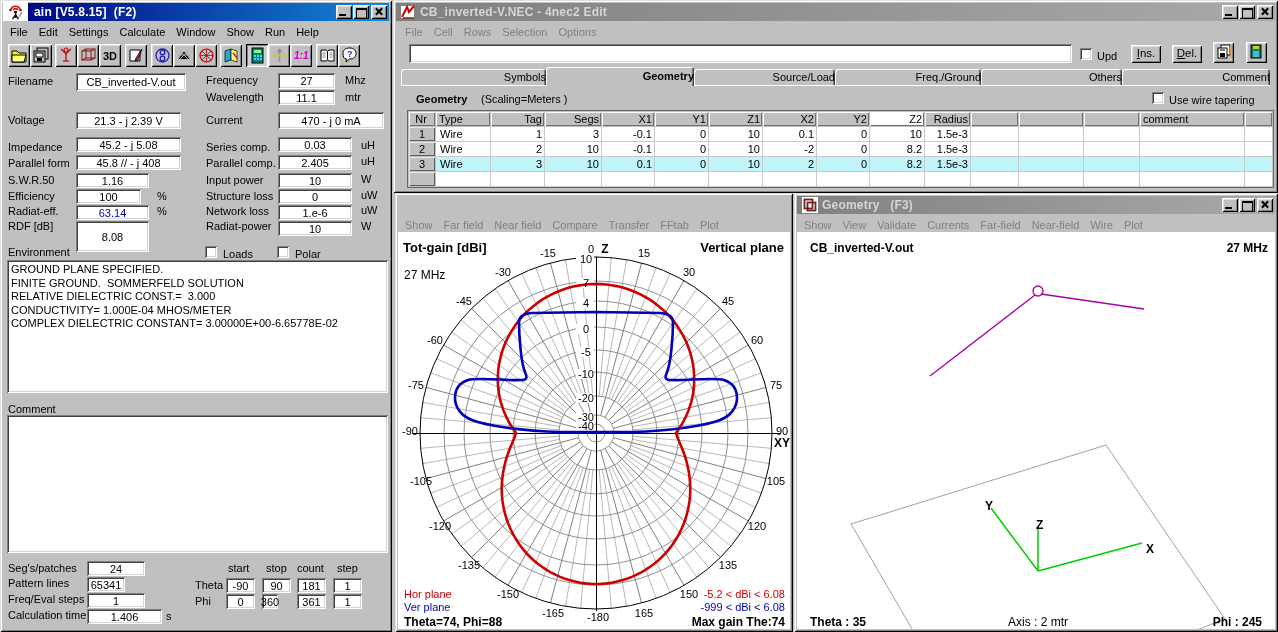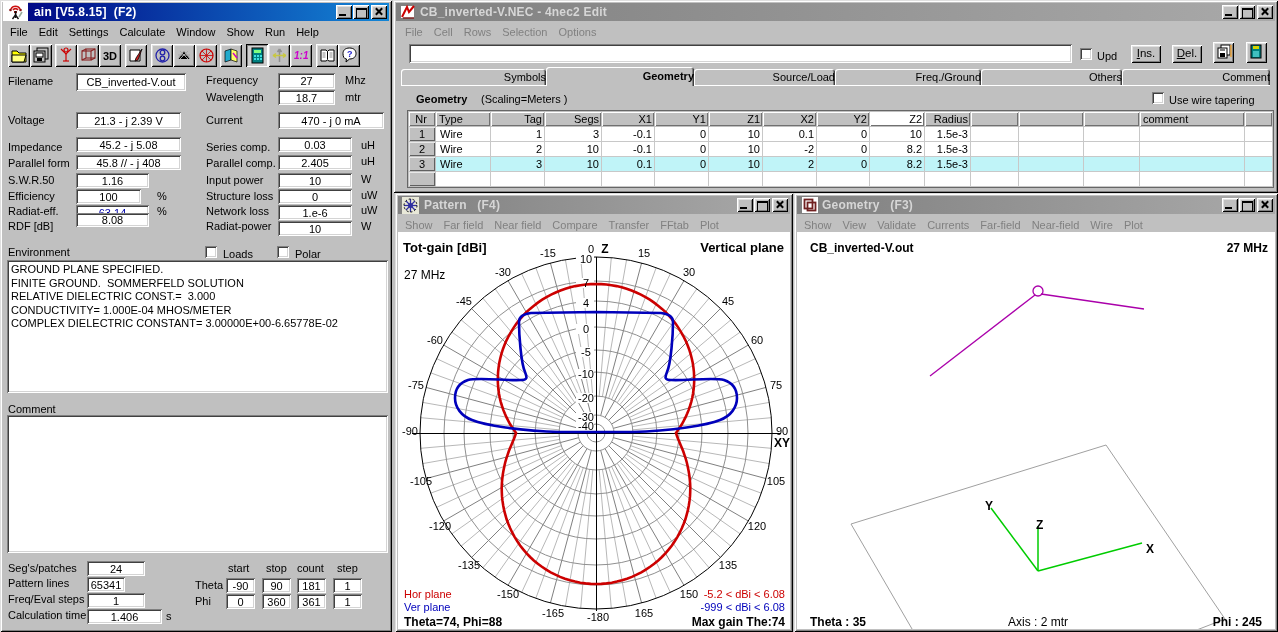--- a/index.html
+++ b/index.html
@@ -189,21 +189,21 @@
         </svg>
       </div>
     </div>
 
   <div class="lbl" style="left:8px;top:75px">Filename</div>
   <div class="fld" style="left:76px;top:73px;width:110px;height:18px">CB_inverted-V.out</div>
   <div class="lbl" style="left:206px;top:74px">Frequency</div>
   <div class="fld" style="left:278px;top:73px;width:57px;height:16px">27</div>
   <div class="lbl" style="left:345px;top:74px">Mhz</div>
   <div class="lbl" style="left:206px;top:91px">Wavelength</div>
-  <div class="fld" style="left:278px;top:90px;width:57px;height:15px">18.7</div>
+  <div class="fld" style="left:278px;top:90px;width:57px;height:15px">11.1</div>
   <div class="lbl" style="left:345px;top:91px">mtr</div>
   <div class="lbl" style="left:8px;top:114px">Voltage</div>
   <div class="fld" style="left:76px;top:112px;width:105px;height:17px">21.3 - j 2.39 V</div>
   <div class="lbl" style="left:206px;top:114px">Current</div>
   <div class="fld" style="left:278px;top:112px;width:106px;height:17px">470 - j 0 mA</div>
   <div class="lbl" style="left:8px;top:141px">Impedance</div>
   <div class="fld" style="left:76px;top:137px;width:105px;height:15px">45.2 - j 5.08</div>
   <div class="lbl" style="left:206px;top:141px">Series comp.</div>
   <div class="fld" style="left:278px;top:137px;width:74px;height:15px">0.03</div>
   <div class="lbl" style="left:361px;top:139px">uH</div>
@@ -223,21 +223,21 @@
   <div class="lbl" style="left:206px;top:190px">Structure loss</div>
   <div class="fld" style="left:278px;top:189px;width:74px;height:15px">0</div>
   <div class="lbl" style="left:361px;top:189px">uW</div>
   <div class="lbl" style="left:8px;top:205px">Radiat-eff.</div>
   <div class="fld" style="left:76px;top:205px;width:73px;height:15px;color:#0000aa">63.14</div>
   <div class="lbl" style="left:157px;top:205px">%</div>
   <div class="lbl" style="left:206px;top:205px">Network loss</div>
   <div class="fld" style="left:278px;top:205px;width:74px;height:15px">1.e-6</div>
   <div class="lbl" style="left:361px;top:204px">uW</div>
   <div class="lbl" style="left:8px;top:220px">RDF [dB]</div>
-  <div class="fld" style="left:76px;top:213px;width:73px;height:14px">8.08</div>
+  <div class="fld" style="left:76px;top:221px;width:73px;height:31px">8.08</div>
   <div class="lbl" style="left:206px;top:220px">Radiat-power</div>
   <div class="fld" style="left:278px;top:221px;width:74px;height:15px">10</div>
   <div class="lbl" style="left:361px;top:220px">W</div>
   <div class="lbl" style="left:8px;top:246px">Environment</div>
   <div class="cb" style="left:205px;top:246px"></div>
   <div class="lbl" style="left:223px;top:248px">Loads</div>
   <div class="cb" style="left:277px;top:246px"></div>
   <div class="lbl" style="left:295px;top:248px">Polar</div>
   <div class="ta" style="left:7px;top:260px;width:381px;height:133px">GROUND PLANE SPECIFIED.<br>FINITE GROUND.&nbsp; SOMMERFELD SOLUTION<br>RELATIVE DIELECTRIC CONST.=&nbsp; 3.000<br>CONDUCTIVITY= 1.000E-04 MHOS/METER<br>COMPLEX DIELECTRIC CONSTANT= 3.00000E+00-6.65778E-02</div>
   <div class="lbl" style="left:8px;top:403px">Comment</div>
@@ -255,21 +255,21 @@
   <div class="lbl" style="left:266px;top:562px">stop</div>
   <div class="lbl" style="left:297px;top:562px">count</div>
   <div class="lbl" style="left:337px;top:562px">step</div>
   <div class="lbl" style="left:195px;top:579px">Theta</div>
   <div class="fld" style="left:226px;top:578px;width:29px;height:15px">-90</div>
   <div class="fld" style="left:262px;top:578px;width:29px;height:15px">90</div>
   <div class="fld" style="left:297px;top:578px;width:29px;height:15px">181</div>
   <div class="fld" style="left:333px;top:578px;width:29px;height:15px">1</div>
   <div class="lbl" style="left:195px;top:595px">Phi</div>
   <div class="fld" style="left:226px;top:594px;width:29px;height:15px">0</div>
-  <div class="fld" style="left:262px;top:594px;width:29px;height:15px">360</div>
+  <div class="fld" style="left:262px;top:594px;width:16px;height:15px">360</div>
   <div class="fld" style="left:297px;top:594px;width:29px;height:15px">361</div>
   <div class="fld" style="left:333px;top:594px;width:29px;height:15px">1</div>
 </div>
 
 <div class="win" style="left:393px;top:0;width:885px;height:193px">
   <div class="tb ina">
     <svg style="position:absolute;left:5px;top:1px" width="16" height="16" viewBox="0 0 16 16">
         <rect x="0" y="2" width="13" height="12" fill="#fff"></rect>
         <path d="M1 13 L6 3 L8 8 L13 2" stroke="#cc0000" stroke-width="2" fill="none"></path>
         <path d="M2 14 L13 14" stroke="#802020" stroke-width="1.5"></path>
@@ -429,39 +429,20 @@
           <td></td>
           <td></td>
           <td></td>
         </tr>
       </tbody>
     </table>
   <div style="position:absolute;left:16px;top:110px;width:25px;height:16px"></div>
 </div>
 
 <div class="win" style="left:395px;top:193px;width:398px;height:439px">
-  <div class="tb ina">
-    <svg style="position:absolute;left:4px;top:1px" width="17" height="17" viewBox="0 0 17 17">
-        <rect x="0" y="0" width="17" height="17" fill="#e8e8d8"></rect>
-        <g stroke="#3030a0" stroke-width="1.3">
-          <line x1="8.5" y1="2" x2="8.5" y2="15"></line>
-          <line x1="2" y1="8.5" x2="15" y2="8.5"></line>
-          <line x1="4" y1="4" x2="13" y2="13"></line>
-          <line x1="13" y1="4" x2="4" y2="13"></line>
-        </g>
-        <circle cx="8.5" cy="8.5" r="2.5" fill="#3030a0"></circle>
-        <circle cx="8.5" cy="8.5" r="6.5" fill="none" stroke="#000" stroke-dasharray="2 2"></circle>
-      </svg>
-    <span class="tt ina2" style="margin-left:26px">Pattern&nbsp;&nbsp;&nbsp;(F4)</span>
-    <div class="tbtns">
-        <div class="tbtn mmin"></div>
-        <div class="tbtn mmax"></div>
-        <div class="tbtn mcls" style="margin-left:2px"></div>
-      </div>
-  </div>
   <div class="mn dis" style="left:10px;top:26px">
       <span>Show</span>
       <span>Far field</span>
       <span>Near field</span>
       <span>Compare</span>
       <span>Transfer</span>
       <span>FFtab</span>
       <span>Plot</span>
     </div>
   <div style="position:absolute;left:3px;top:39px;width:392px;height:397px;background:#fff">

